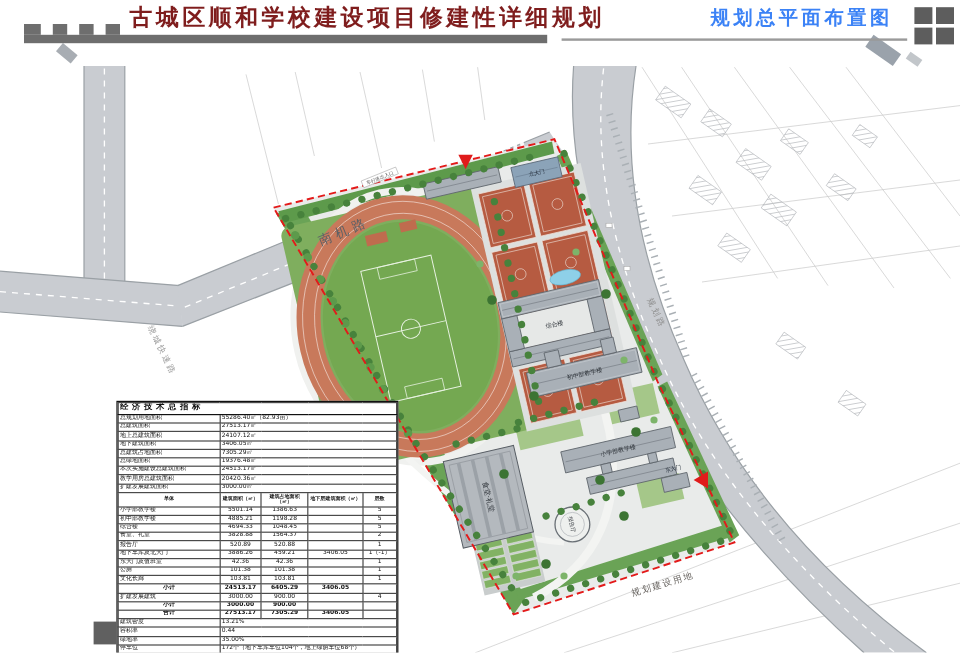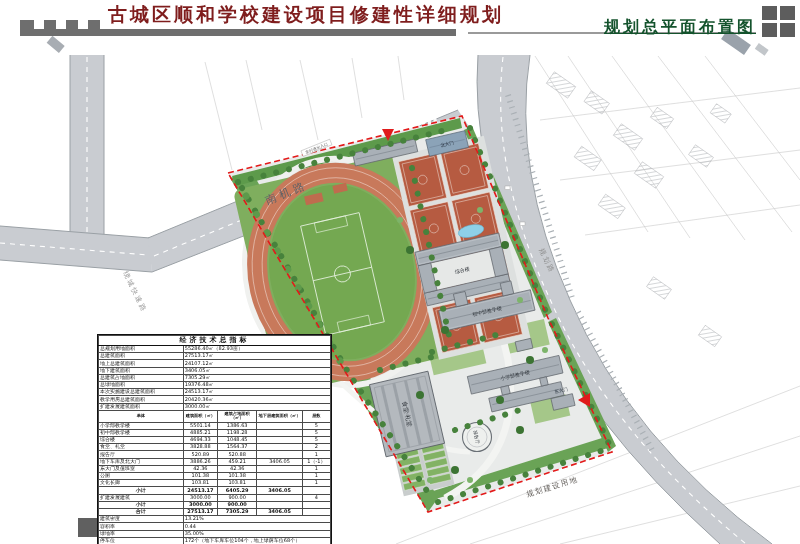--- a/index.html
+++ b/index.html
@@ -5,29 +5,29 @@
   html,body{margin:0;padding:0;background:#fff;}
   #stage{position:relative;width:800px;height:544px;overflow:hidden;background:#fff;
          font-family:"DejaVu Sans",sans-serif;}
   #map-svg{position:absolute;left:0;top:0;}
   
   .hd-sq{position:absolute;background:#6e6e6e;}
   #hl-bar{position:absolute;left:20px;top:29px;width:436px;height:7px;background:#6e6e6e;}
   #title-left{position:absolute;left:108px;top:2px;margin:0;font:bold 19px "DejaVu Serif",serif;
               letter-spacing:3px;color:#7f1d1d;white-space:nowrap;}
   #hr-line{position:absolute;left:468px;top:32px;width:288px;height:2px;background:#9a9a9a;}
-  #title-right{position:absolute;left:592px;top:5px;margin:12px;font:bold 16px "DejaVu Serif",serif;
-               letter-spacing:3px;color:#14532d;white-space:nowrap;text-decoration:underline;}
+  #title-right{position:absolute;left:592px;top:5px;margin:0;font:bold 16px "DejaVu Serif",serif;
+               letter-spacing:3px;color:#3b82f6;white-space:nowrap;}
   
   #tbl-wrap{position:absolute;left:97px;top:334px;width:233px;background:#fff;
             border:1.3px solid #111;color:#111;}
   #tbl-wrap table{width:100%;border-collapse:collapse;table-layout:fixed;}
   #tbl-wrap td{border:0.5px solid #4a4a4a;padding:0 1px;font-size:5px;line-height:1.15;
                height:6.2px;overflow:hidden;white-space:nowrap;}
-  #tbl-wrap tr.ttl td{font-size:7px;font-weight:bold;text-align:center;height:9px;
+  #tbl-wrap tr.ttl td{font-size:7px;font-weight:bold;text-align:left;height:9px;
                       letter-spacing:3px;border-bottom:0.8px solid #111;font-family:Liberation Mono, monospace;}
   #tbl-wrap tr.colh td{text-align:center;white-space:normal;font-size:4.2px;height:11px;
                        line-height:1.1;font-weight:bold;}
   #tbl-wrap td.num{text-align:center;}
   #tbl-wrap tr.sum td{font-weight:bold;}
   #tbl-wrap tr.sum td:first-child{text-align:center;}
   
   text{font-family:"DejaVu Sans",sans-serif;}
   .trees{fill:none;stroke:#47823c;stroke-width:6;stroke-linecap:round;stroke-dasharray:0.1 13;}
   .trees2{fill:none;stroke:#5d9a4b;stroke-width:7;stroke-linecap:round;stroke-dasharray:0.1 21;}

